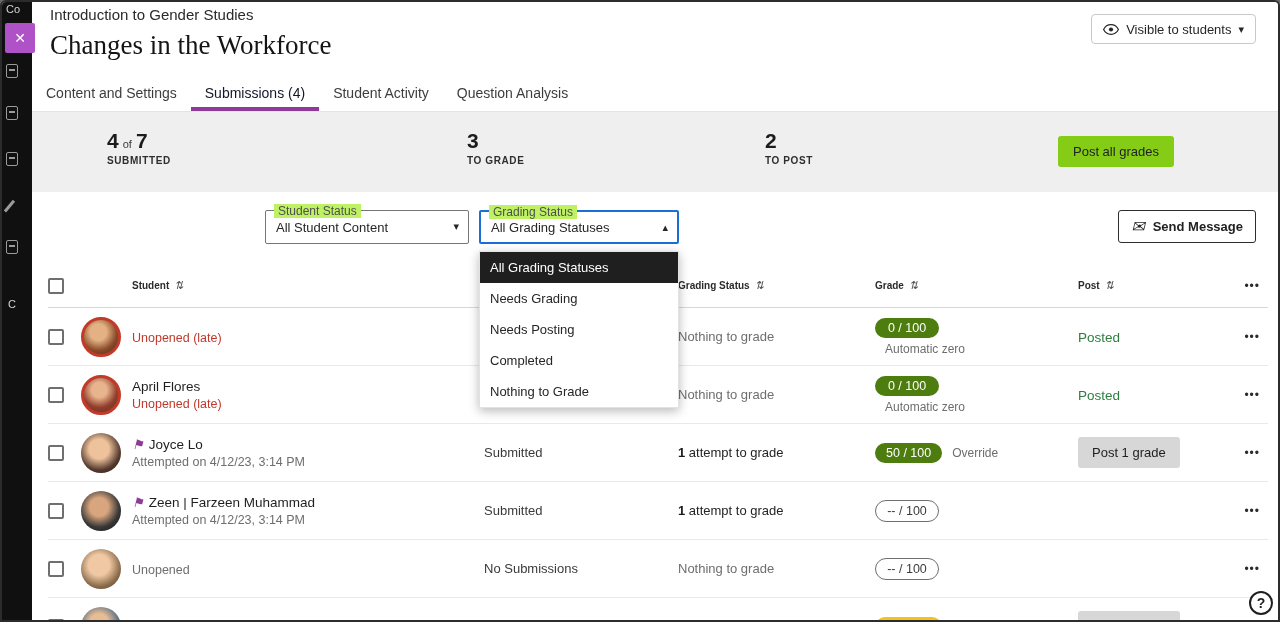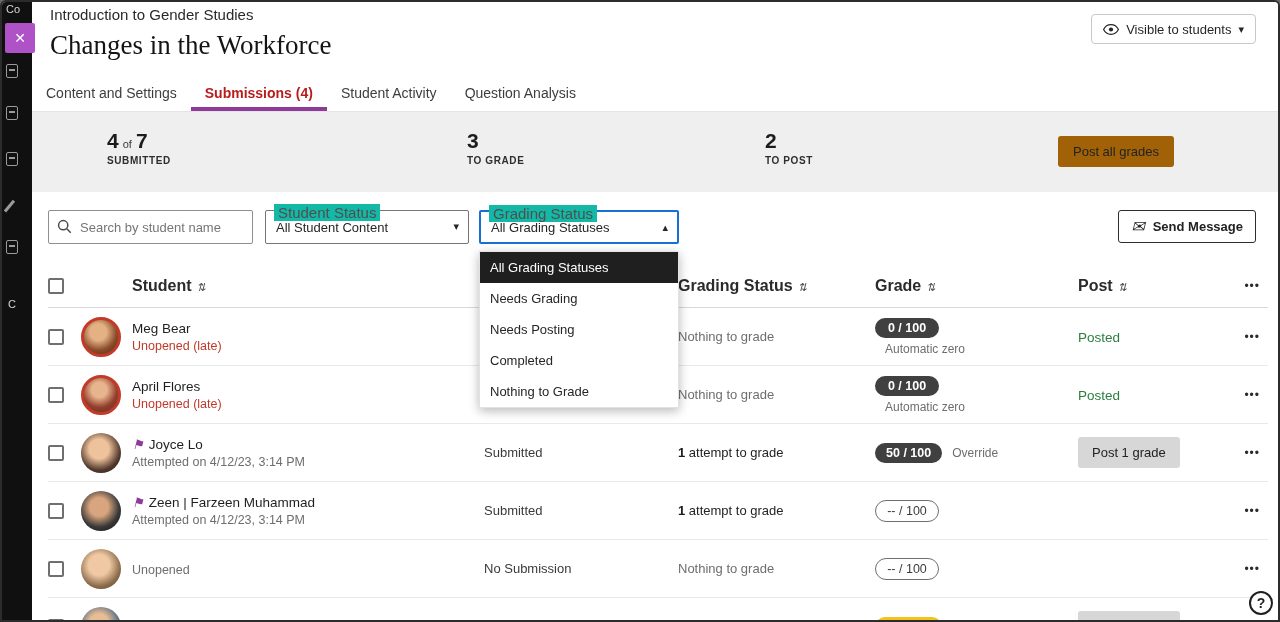--- a/index.html
+++ b/index.html
@@ -24,59 +24,59 @@
   .breadcrumb{font-size:15px;color:#2a2a2a}
   .title{font-family:"Liberation Serif",serif;font-size:27px;font-weight:400;color:#141414;margin-top:7px}
   .visibility{position:absolute;right:22px;top:12px;height:30px;background:#fff;border:1px solid #c9c9c9;
               border-radius:4px;display:flex;align-items:center;gap:7px;padding:0 11px;font-size:13px;
               color:#262626;cursor:pointer}
   .caret-d::after{content:"▾";font-size:11px;color:#262626}
   .caret-u::after{content:"▴";font-size:11px;color:#262626}
 
   .tabs{display:flex;height:38px;border-bottom:1px solid #e4e4e4;flex:none}
   .tab{display:flex;align-items:center;padding:0 14px;font-size:14px;color:#3d3d3d;position:relative;cursor:pointer}
-  .tab.active{font-weight:700;color:#b91c1c}
+  .tab.active{font-weight:400;color:#0f172a}
   .tab.active::after{content:"";position:absolute;left:0;right:0;bottom:0;height:4px;background:#8e3a98}
 
   .stats{position:relative;height:80px;background:#efefef;flex:none}
   .stat{position:absolute;top:17px}
   .stat-line{display:flex;align-items:baseline;gap:4px}
   .stat-num{font-size:21px;font-weight:700;color:#1c1c1c}
   .stat-of{font-size:11px;color:#3a3a3a}
   .stat-label{font-size:10px;font-weight:700;letter-spacing:.6px;color:#2e2e2e;margin-top:2px}
-  .post-all{position:absolute;right:104px;top:24px;background:#a16207;border:none;border-radius:3px;
+  .post-all{position:absolute;right:104px;top:24px;background:#84cc16;border:none;border-radius:3px;
             padding:8px 15px;font-size:13px;color:#222;cursor:pointer}
 
   
   .filters{position:relative;height:72px;flex:none;z-index:30}
   .search{position:absolute;left:16px;top:18px;width:205px;height:34px}
   .search input{width:100%;height:100%;border:1px solid #8f8f8f;border-radius:2px;padding:0 8px 0 31px;
                 font-size:13px;color:#262626;outline:none}
   .search input::placeholder{color:#767676}
   .search svg{position:absolute;left:9px;top:9px}
   .select{position:absolute;top:18px;height:34px;background:#fff;border:1px solid #767676;border-radius:2px;
           display:flex;align-items:center;padding:0 26px 0 10px;font-size:13px;color:#262626;cursor:pointer}
-  .select .flabel{position:absolute;top:-7px;left:8px;background:#14b8a6;padding:0 4px;font-size:15px;color:#4f4f4f}
+  .select .flabel{position:absolute;top:-7px;left:8px;background:#bef264;padding:0 4px;font-size:12px;color:#4f4f4f}
   .select::after{position:absolute;right:9px;top:9px}
   .sel-student{left:233px;width:204px}
   .sel-grading{left:447px;width:200px;border:2px solid #1a6fd4}
   .menu{position:absolute;left:447px;top:59px;width:200px;background:#fff;border:1px solid #e2e2e2;
         box-shadow:0 3px 10px rgba(0,0,0,.28);z-index:60}
   .menu-item{height:31px;display:flex;align-items:center;padding-left:10px;font-size:13px;color:#262626;cursor:pointer}
   .menu-item.selected{background:#1f1f1f;color:#fff}
   .send-msg{position:absolute;right:22px;top:18px;height:33px;background:#fff;border:1px solid #2d2d2d;
             border-radius:3px;display:flex;align-items:center;gap:8px;padding:4px 12px;font-size:13px;
             font-weight:600;color:#222;cursor:pointer}
   .mail-icon::before{content:"✉";font-size:16px;font-weight:400;color:#262626}
 
   
   .table{padding-left:16px;padding-right:10px;flex:1;overflow:hidden}
   .thead,.row{display:grid;grid-template-columns:33px 51px 352px 194px 197px 203px 150px 1fr;align-items:center}
   .thead{height:44px;border-bottom:1px solid #d8d8d8}
-  .th{font-size:16px;font-weight:700;color:#2b2b2b;display:flex;gap:5px;cursor:pointer}
+  .th{font-size:10px;font-weight:700;color:#2b2b2b;display:flex;align-items:center;gap:5px;cursor:pointer}
   .sort::after{content:"⇅";font-size:11px;font-weight:400;color:#4a4a4a}
   .row{height:58px;border-bottom:1px solid #e9e9e9}
   .cb{width:16px;height:16px;border:2px solid #6f6f6f;border-radius:2px;background:#fff;cursor:pointer;display:inline-block}
   .avatar{width:40px;height:40px;border-radius:50%;display:inline-block}
   .avatar.ring{border:3px solid #c43a28}
   .a1{background:radial-gradient(circle at 42% 36%,#e3b184 28%,#8a4b2a 62%,#4a2a16 100%)}
   .a2{background:radial-gradient(circle at 45% 35%,#e8b48e 26%,#93402e 60%,#5c2a1a 100%)}
   .a3{background:radial-gradient(circle at 45% 40%,#eec39c 30%,#53392d 65%,#241712 100%)}
   .a4{background:radial-gradient(circle at 45% 40%,#d9a57e 28%,#383838 62%,#121212 100%)}
   .a5{background:radial-gradient(circle at 45% 40%,#f0c9a4 32%,#8a6a4a 66%,#52402c 100%)}
@@ -87,21 +87,21 @@
   .sub{font-size:12.5px;color:#6e6e6e;margin-top:3px}
   .sub.late{color:#c0392b}
   .status{font-size:13px;color:#3a3a3a}
   .grading{font-size:13px;color:#6e6e6e}
   .grading.dark{color:#242424}
   .grading b{font-weight:700;color:#1b1b1b}
   .gradecell{display:flex;flex-direction:column;align-items:flex-start;gap:4px}
   .gradecell.inline{flex-direction:row;align-items:center;gap:10px}
   .pill{display:inline-flex;justify-content:center;min-width:64px;padding:3px 11px;border-radius:999px;
         font-size:12.5px;cursor:pointer}
-  .pill.red{background:#404040;color:#fff;font-weight:700}
+  .pill.red{background:#4d7c0f;color:#fff;font-weight:400}
   .pill.outline{border:1px solid #6f6f6f;color:#3c3c3c;background:#fff}
   .pill.yellow{background:#f3c317;color:#222;font-weight:700}
   .note{font-size:12px;color:#6e6e6e;margin-left:10px}
   .gradecell.inline .note{margin-left:0}
   .posted{font-size:13.5px;color:#2c7d3e}
   .post-btn{background:#d7d7d7;border:none;border-radius:3px;padding:8px 14px;font-size:13px;color:#222;cursor:pointer}
   .dots{background:none;border:none;justify-self:end;padding:4px 8px;cursor:pointer}
   .dots::before{content:"•••";font-size:12px;letter-spacing:1px;color:#2b2b2b}
 
   .help{position:absolute;right:5px;bottom:5px;width:24px;height:24px;border:2.5px solid #1f1f1f;border-radius:50%;
@@ -163,27 +163,20 @@
       <div class="stat" style="left:733px">
         <div class="stat-line">
             <span class="stat-num">2</span>
           </div>
         <div class="stat-label">TO POST</div>
       </div>
       <button class="post-all">Post all grades</button>
     </div>
 
     <div class="filters">
-      <div class="search">
-        <svg width="15" height="15" viewBox="0 0 15 15">
-            <circle cx="6.2" cy="6.2" r="4.6" fill="none" stroke="#4a4a4a" stroke-width="1.5"></circle>
-            <line x1="9.8" y1="9.8" x2="13.7" y2="13.7" stroke="#4a4a4a" stroke-width="1.5"></line>
-          </svg>
-        <input placeholder="Search by student name" style="">
-      </div>
 
       <div class="select sel-student caret-d">
         <span class="flabel">Student Status</span>
         <span>All Student Content</span>
       </div>
 
       <div class="select sel-grading caret-u">
         <span class="flabel">Grading Status</span>
         <span>All Grading Statuses</span>
       </div>
@@ -224,23 +217,20 @@
           <span>Post</span>
             <i class="sort"></i>
         </div>
         <button class="dots"></button>
       </div>
 
       <div class="row">
         <span class="cb"></span>
         <span class="avatar a1 ring"></span>
         <div class="namecell">
-          <span class="name">
-              <span>Meg Bear</span>
-            </span>
           <span class="sub late">Unopened (late)</span>
         </div>
         <div class="status"></div>
         <div class="grading">Nothing to grade</div>
         <div class="gradecell">
           <span class="pill red">0 / 100</span>
           <span class="note">Automatic zero</span>
         </div>
         <div><span class="posted">Posted</span></div>
         <button class="dots"></button>
@@ -303,21 +293,21 @@
         <div></div>
         <button class="dots"></button>
       </div>
 
       <div class="row">
         <span class="cb"></span>
         <span class="avatar a5"></span>
         <div class="namecell">
           <span class="sub">Unopened</span>
         </div>
-        <div class="status">No Submission</div>
+        <div class="status">No Submissions</div>
         <div class="grading">Nothing to grade</div>
         <div class="gradecell inline">
           <span class="pill outline">-- / 100</span>
         </div>
         <div></div>
         <button class="dots"></button>
       </div>
 
       <div class="row">
         <span class="cb"></span>

